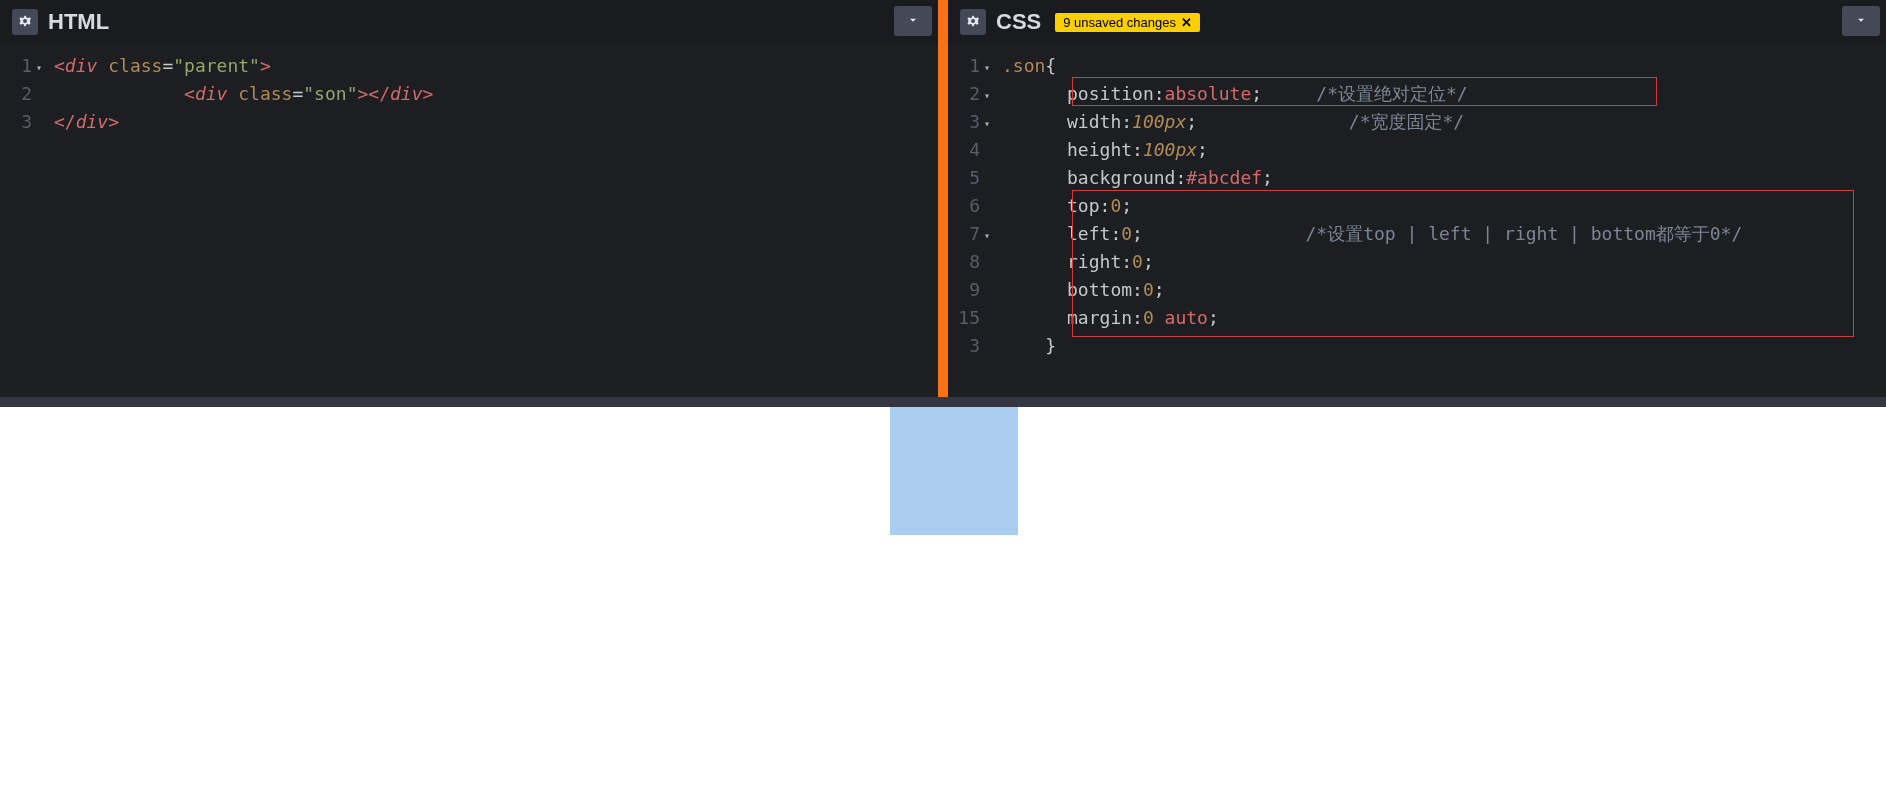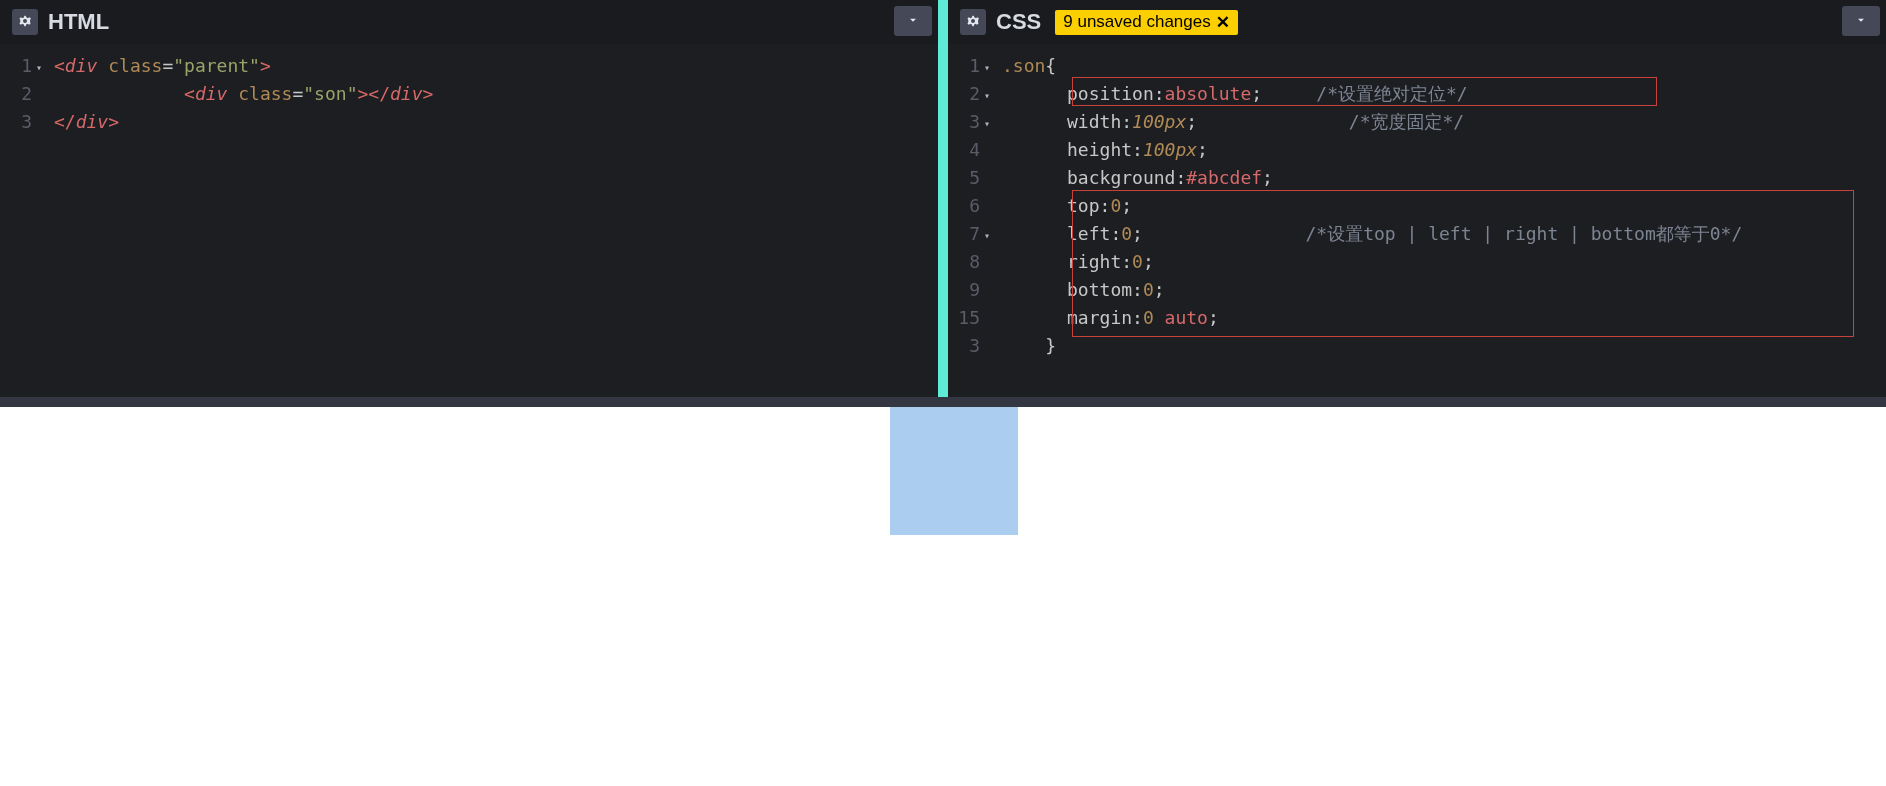--- a/index.html
+++ b/index.html
@@ -1,24 +1,24 @@
 <!DOCTYPE html>
 <html><head>
 <meta charset="utf-8">
 <style>
 * { margin:0; padding:0; box-sizing:border-box; }
 body { font-family: monospace, "Consolas", "Monaco"; background:#1d1e22; width:1886px; height:786px; overflow:hidden; }
 
-.top-area { display:flex; height:397px; background:#5eead4; gap:10px; padding:0; }
+.top-area { display:flex; height:397px; background:#f97316; gap:10px; padding:0; }
 .panel { flex:1; background:#1d1e22; display:flex; flex-direction:column; position:relative; }
 .panel-header { height:44px; background:#1a1b1f; display:flex; align-items:center; padding:0 12px; color:#e5e8ef; font-size:22px; font-weight:600; font-family:"Segoe UI",sans-serif; }
 .gear-btn { width:26px; height:26px; background:#444857; border:none; border-radius:3px; display:flex; align-items:center; justify-content:center; margin-right:10px; cursor:pointer; }
 .gear-btn svg { width:16px; height:16px; fill:#e5e8ef; }
 .panel-title { color:#d7dae0; }
-.badge { background:#fccf00; color:#000; font-size:17px; font-family:"Segoe UI",sans-serif; font-weight:500; padding:2px 8px 2px 8px; border-radius:2px; margin-left:14px; display:inline-flex; align-items:center; }
+.badge { background:#fccf00; color:#000; font-size:13px; font-family:"Segoe UI",sans-serif; font-weight:500; padding:2px 8px 2px 8px; border-radius:2px; margin-left:14px; display:inline-flex; align-items:center; }
 .badge .x { margin-left:5px; font-weight:bold; }
 .dropdown-btn { position:absolute; top:6px; right:6px; width:38px; height:30px; background:#444857; border:none; border-radius:3px; display:flex; align-items:center; justify-content:center; cursor:pointer; }
 .dropdown-btn svg { width:14px; height:14px; fill:#e5e8ef; }
 
 .editor { flex:1; display:flex; font-size:18px; line-height:28px; padding-top:8px; overflow:hidden; }
 .gutter { width:40px; text-align:right; color:#5a5d68; padding-right:8px; user-select:none; }
 .gutter .ln { height:28px; position:relative; }
 .gutter .fold::after { content:"▾"; font-size:10px; color:#aeb3c2; position:absolute; right:-10px; top:2px; }
 .code { flex:1; position:relative; padding-left:14px; white-space:pre; }
 .code .row { height:28px; }

